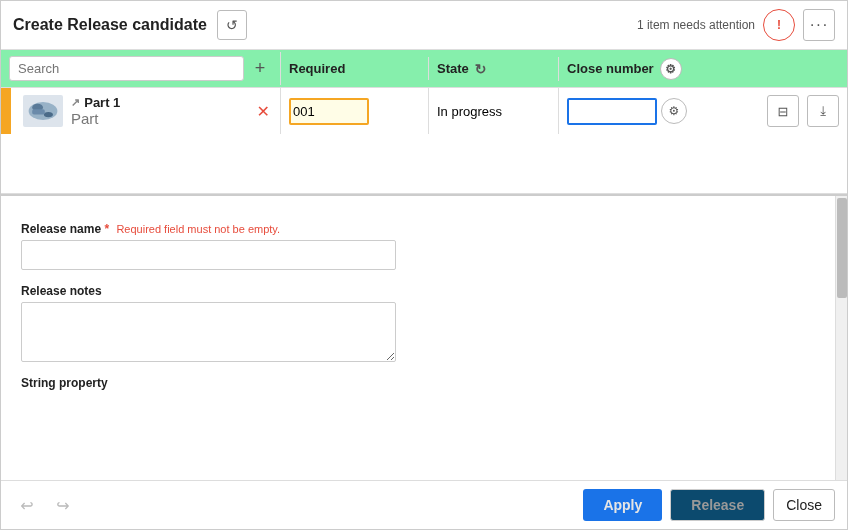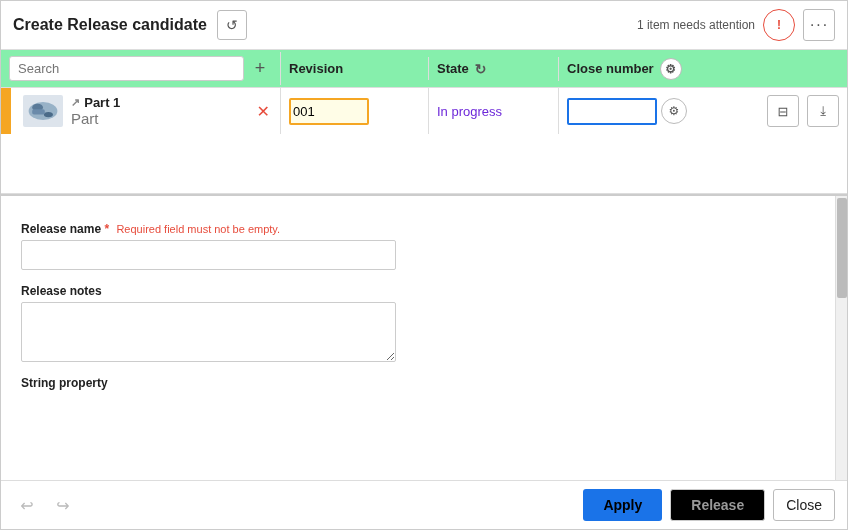--- a/index.html
+++ b/index.html
@@ -231,21 +231,21 @@
       outline: none;
       background: #fffde7;
     }
     .cell-state {
       width: 130px;
       padding: 4px 8px;
       border-right: 1px solid #ddd;
       display: flex;
       align-items: center;
       min-height: 46px;
-      color: #6d28d9;
+      color: #000000;
     }
     .cell-partnumber {
       flex: 1;
       padding: 4px 8px;
       display: flex;
       align-items: center;
       min-height: 46px;
       gap: 4px;
     }
     .partnumber-input {
@@ -387,30 +387,30 @@
       display: flex; align-items: center; justify-content: center;
     }
     .footer-right {
       margin-left: auto;
       display: flex;
       gap: 8px;
     }
     .btn-apply {
       padding: 7px 20px;
       background: #1a73e8;
-      color: #000000;
+      color: #e5e5e5;
       border: none;
       border-radius: 3px;
       cursor: pointer;
       font-size: 14px;
       font-weight: bold;
     }
     .btn-release {
       padding: 7px 20px;
-      background: #000000;
+      background: #0c4a6e;
       color: #999;
       border: 1px solid #ccc;
       border-radius: 3px;
       cursor: not-allowed;
       font-size: 14px;
       font-weight: bold;
     }
     .btn-close {
       padding: 7px 12px;
       background: #fff;
@@ -450,21 +450,21 @@
   <div class="table-area">
 
     <div class="table-header-row">
       <div class="col-search">
         <input class="search-input" type="text" placeholder="Search" style="">
         <button class="add-btn">
           <span>+</span>
         </button>
       </div>
       <div class="col-revision">
-        <span>Revision</span>
+        <span>Required</span>
       </div>
       <div class="col-state">
         <span>State</span>
         <span class="refresh-icon">↻</span>
       </div>
       <div class="col-partnumber">
         <span>Close number</span>
         <div class="gear-icon-sm">⚙</div>
       </div>
     </div>

